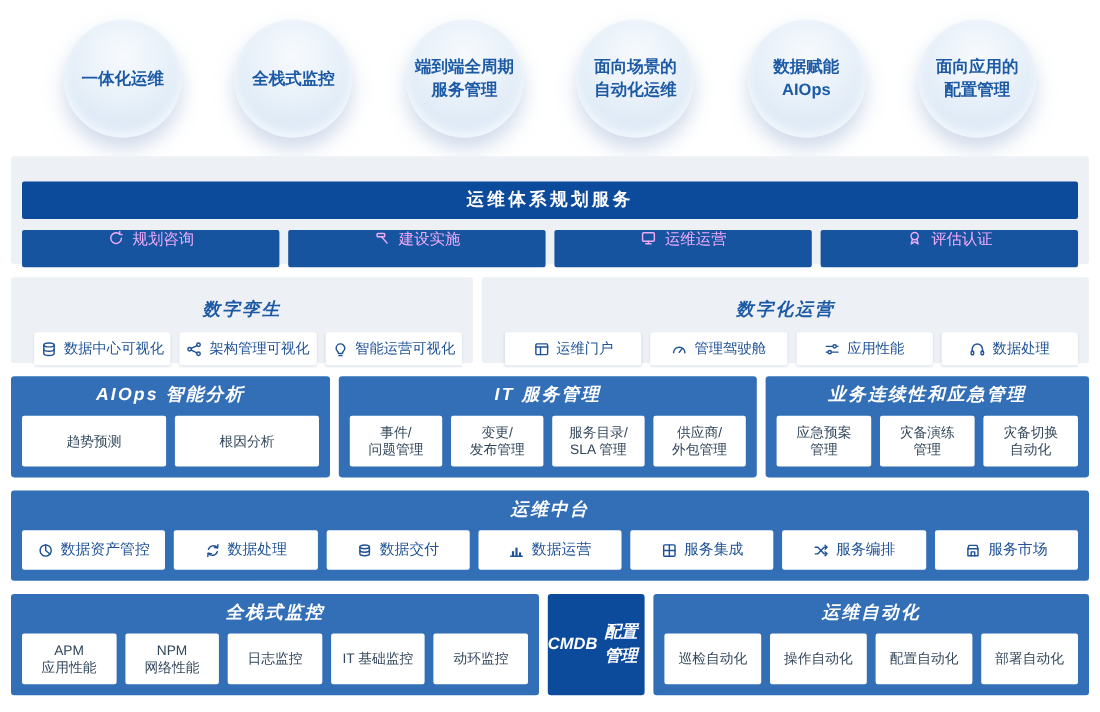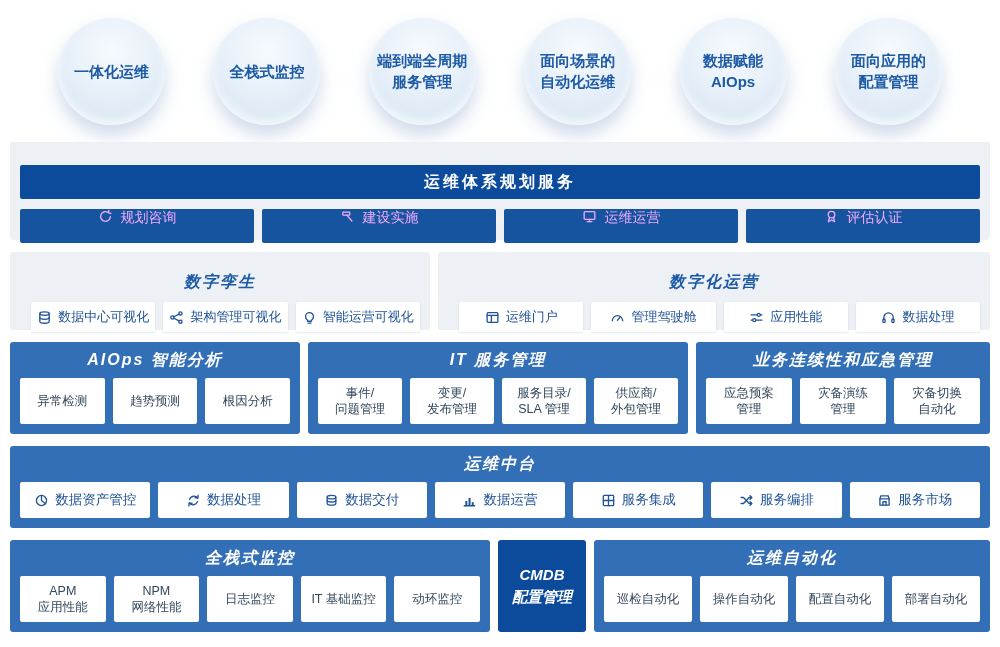--- a/index.html
+++ b/index.html
@@ -49,21 +49,21 @@
     display:flex;flex-direction:column;align-items:center;justify-content:center;
     font-size:12.5px;line-height:1.32;text-align:center;cursor:pointer;}
   .w-aiops{flex:0 0 290px}.w-itsm{flex:0 0 380px}.w-bcm{flex:1}
 
   
   .platform{height:82px;margin-top:12px;}
   .platform .chip{height:36px;font-size:13.5px;box-shadow:none;}
 
   
   .w-mon{flex:0 0 480px}.w-cmdb{flex:0 0 88px}.w-auto{flex:1}
-  .cmdb{background:var(--navy,#0c4a9c);border-radius:3px;color:#fff;display:flex;flex-direction:column;
+  .cmdb{background:var(--navy,#0c4a9c);border-radius:3px;color:#fff;display:flex;flex-direction:row;
     align-items:center;justify-content:center;font-weight:bold;font-style:italic;font-size:15px;
     line-height:1.5;height:92px;text-align:center;}
   .row5 .cell{height:46px;}
 
   .ic{width:15px;height:15px;flex:none;}
 </style>
 </head>
 <body>
 
 <div class="page">
@@ -194,23 +194,20 @@
         </div>
       </div>
     </section>
   </div>
 
   <div class="row row3">
     <section class="blue-panel w-aiops">
       <div class="blue-title">AIOps 智能分析</div>
       <div class="btn-row">
         <div class="cell">
-          <span>异常检测</span>
-        </div>
-        <div class="cell">
           <span>趋势预测</span>
         </div>
         <div class="cell">
           <span>根因分析</span>
         </div>
       </div>
     </section>
     <section class="blue-panel w-itsm">
       <div class="blue-title">IT 服务管理</div>
       <div class="btn-row">

